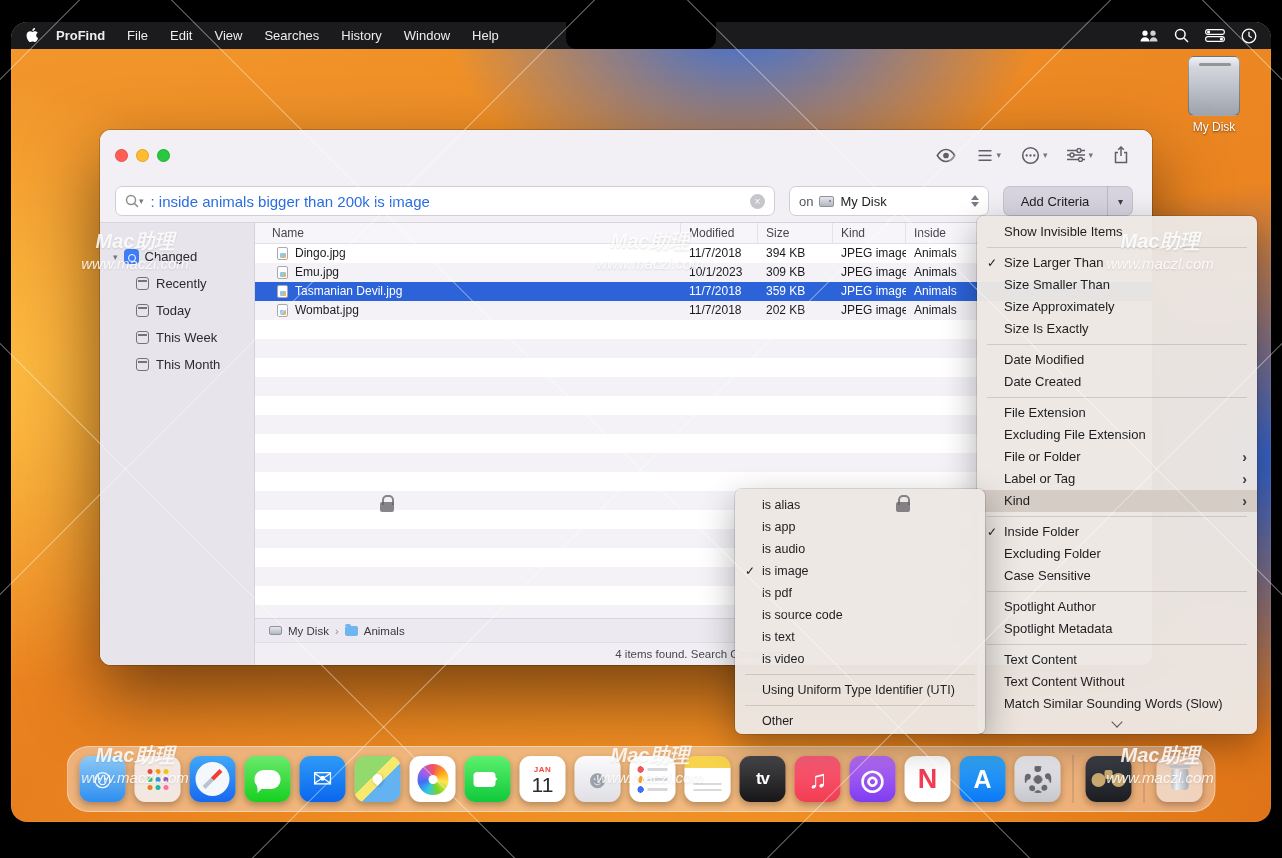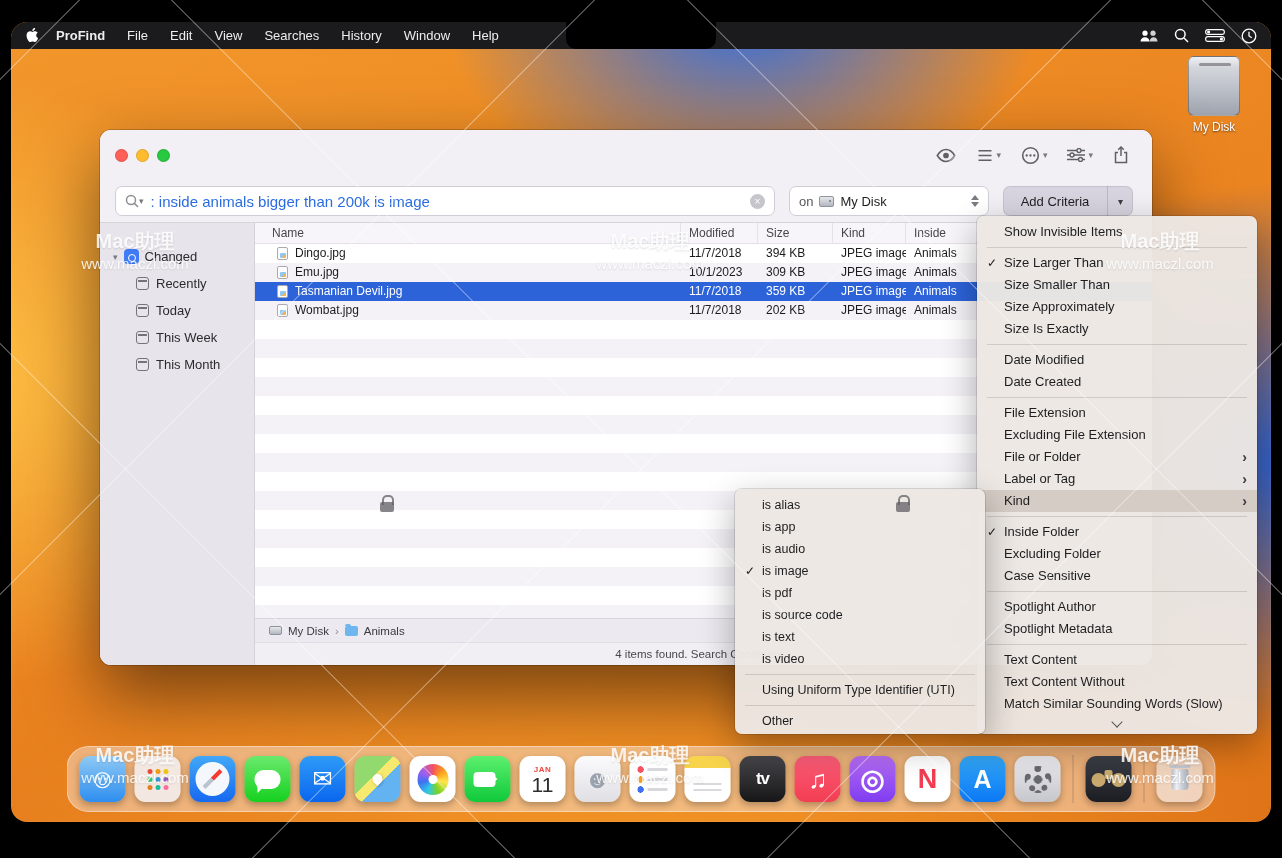--- a/index.html
+++ b/index.html
@@ -157,21 +157,21 @@
   .app-trash{background:rgba(244,244,248,.55)}
   .g-trash{width:17px;height:21px;background:linear-gradient(90deg,#b9bdc6,#eef0f4 30%,#cdd1d9 60%,#a9adb6);border-radius:2px 2px 4px 4px;position:relative}
   .g-trash::before{content:"";position:absolute;left:-2px;top:-3.5px;width:21px;height:2.5px;background:#c4c8d0;border-radius:2px}
 
   
   .wm-overlay { position:absolute; inset:0; z-index:100; pointer-events:none; }
   .wm-lines { position:absolute; inset:0;
     background:
       repeating-linear-gradient(45deg, transparent 0 363px, rgba(255,255,255,.3) 363px 364.5px),
       repeating-linear-gradient(-45deg, transparent 0 363px, rgba(255,255,255,.3) 363px 364.5px); }
-  .wm-block { position:absolute; width:160px; text-align:center; color:rgba(255,255,255,.85); text-shadow:0 1px 2px rgba(0,0,0,.12); }
+  .wm-block { position:absolute; width:160px; text-align:center; color:rgba(255,255,255,.85); text-shadow:0 1px 2px rgba(0,0,0,.12);font-style:italic; }
   .wm-l1 { font-size:20px; font-weight:bold; }
   .wm-l2 { font-size:15px; }
   .wm-lock { position:absolute; width:14px; height:10px; background:rgba(95,95,100,.75); border-radius:2px; }
   .wm-lock::before { content:""; position:absolute; left:2px; top:-7px; width:8px; height:8px; border:2px solid rgba(95,95,100,.75); border-bottom:none; border-radius:5px 5px 0 0; }
 </style>
 </head>
 <body>
 
 <div class="screen">
 

